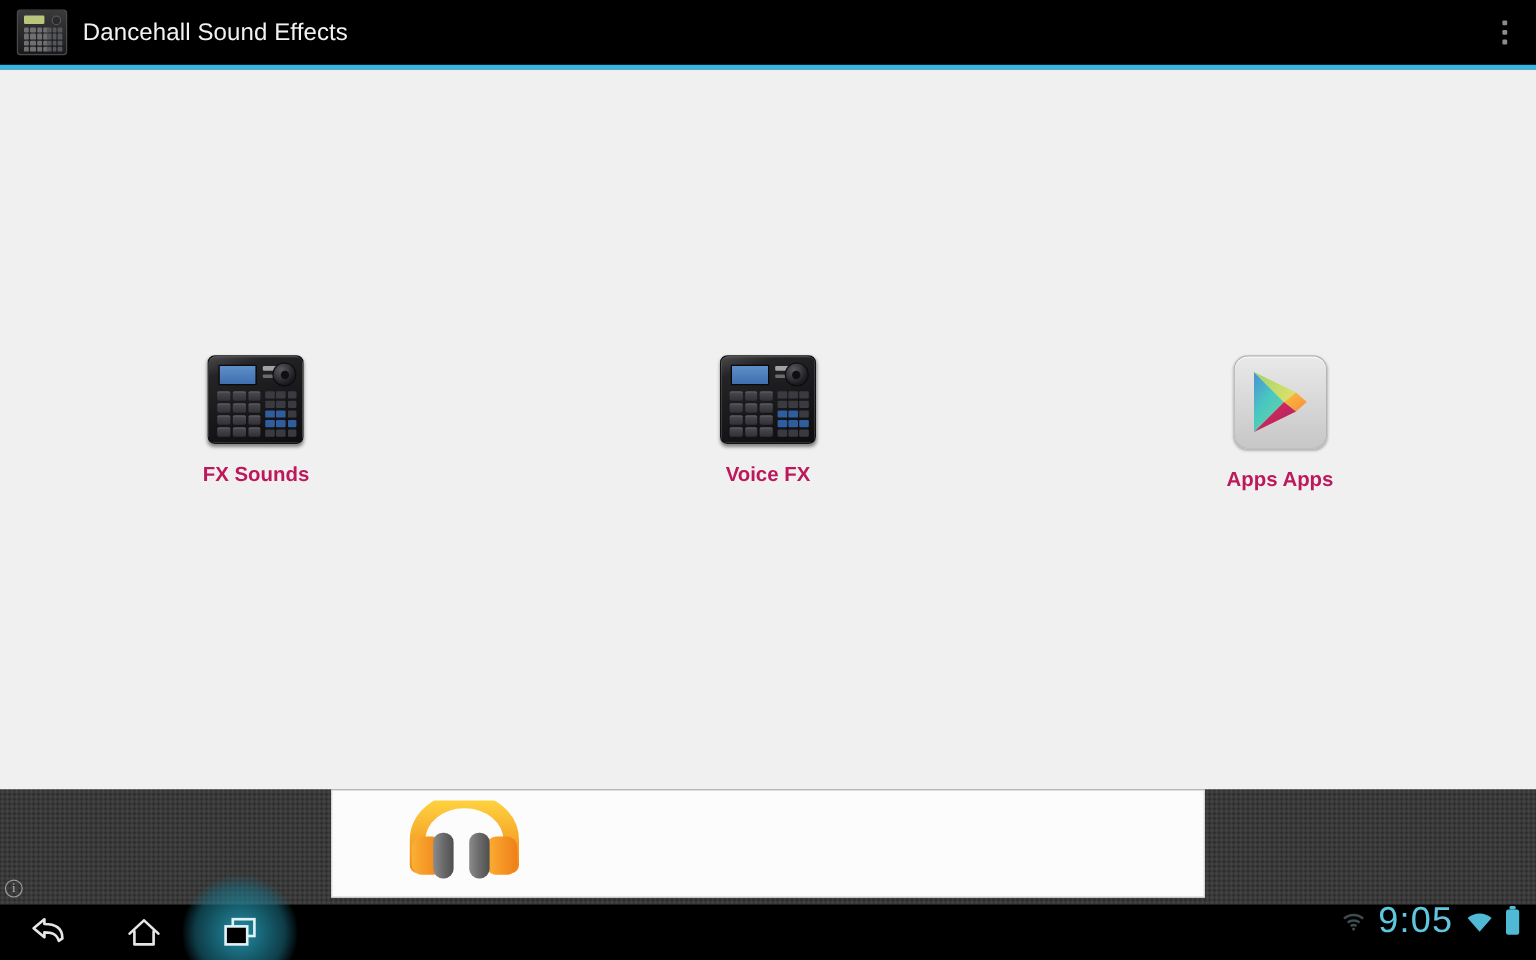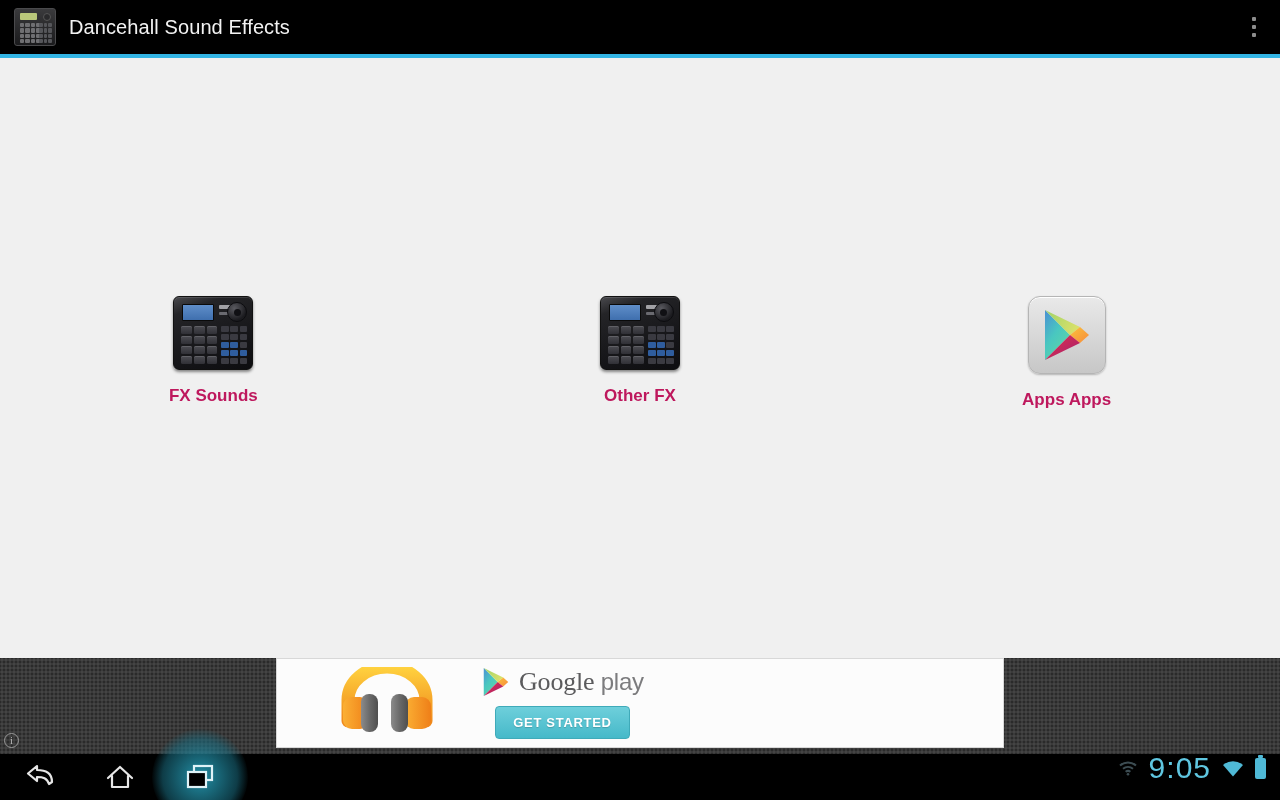--- a/index.html
+++ b/index.html
@@ -347,21 +347,21 @@
               <i class="lit"></i>
               <i></i>
             <i class="lit"></i>
               <i class="lit"></i>
               <i class="lit"></i>
             <i></i>
               <i></i>
               <i></i>
           </div>
         </div>
-        <div class="cell-label">Other FX</div>
+        <div class="cell-label">Voice FX</div>
       </div>
 
       <div class="cell">
         <div class="gp">
           <svg width="50" height="54" viewBox="0 0 50 54" aria-hidden="true">
             <defs>
               <linearGradient id="gpA" x1="0" y1="0" x2="0.7" y2="1">
                 <stop offset="0" stop-color="#4a8fd4"></stop>
                   <stop offset="0.5" stop-color="#49c7c0"></stop>
                   <stop offset="1" stop-color="#5fd6a6"></stop>
@@ -416,33 +416,20 @@
           </defs>
           <path d="M9 54 L9 33 A39 33 0 0 1 87 33 L87 54" fill="none" stroke="url(#hpBand)" stroke-width="13" stroke-linecap="round"></path>
           <rect x="4" y="30" width="26" height="32" rx="9" fill="url(#hpCup)"></rect>
           <rect x="66" y="30" width="26" height="32" rx="9" fill="url(#hpCup)"></rect>
           <rect x="22" y="27" width="17" height="38" rx="8" fill="url(#hpPad)"></rect>
           <rect x="52" y="27" width="17" height="38" rx="8" fill="url(#hpPad)"></rect>
         </svg>
       </div>
 
 
-      <div class="ad-right">
-        <div class="gplay-lockup">
-          <svg width="30" height="30" viewBox="0 0 50 54" aria-hidden="true">
-            <path d="M3 2 L3 52 L28 27 Z" fill="url(#gpA)"></path>
-            <path d="M3 2 L38 19 L28 27 Z" fill="url(#gpB)"></path>
-            <path d="M28 27 L38 19 L47 27 L38 35 Z" fill="url(#gpC)"></path>
-            <path d="M3 52 L38 35 L28 27 Z" fill="url(#gpD)"></path>
-          </svg>
-          <div class="gplay-word"><span style="font-family:'Liberation Serif',serif;font-size:26px;color:#5b5b5d;">Google</span>
-           <span>play</span></div>
-        </div>
-        <div class="getstarted">GET STARTED</div>
-      </div>
 
     </div>
   </div>
 
   <div class="navbar">
 
     <div class="navbtn back">
       <svg width="30" height="26" viewBox="0 0 30 26" aria-hidden="true">
         <path d="M27 18 C27 9 21 6 12 6 L12 2 L3 9.5 L12 17 L12 13 C18 13 22 14 24 20 Z" fill="none" stroke="#e6e6e6" stroke-width="2.2" stroke-linejoin="round"></path>
       </svg>

